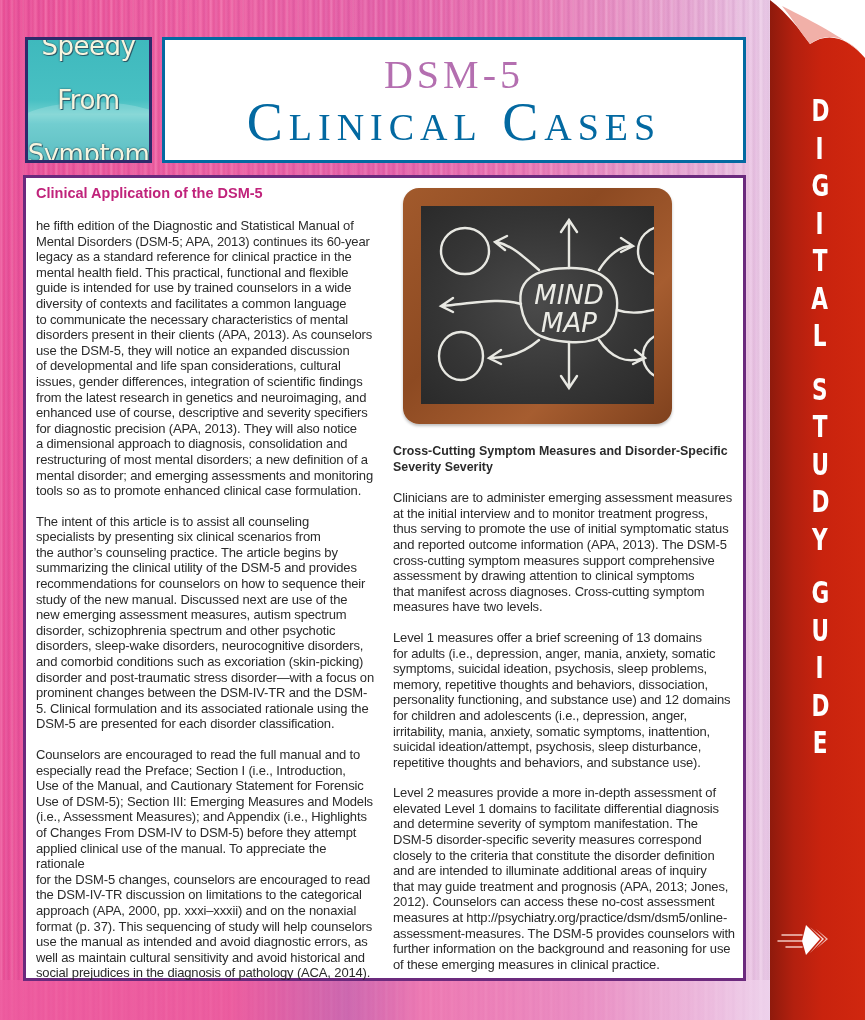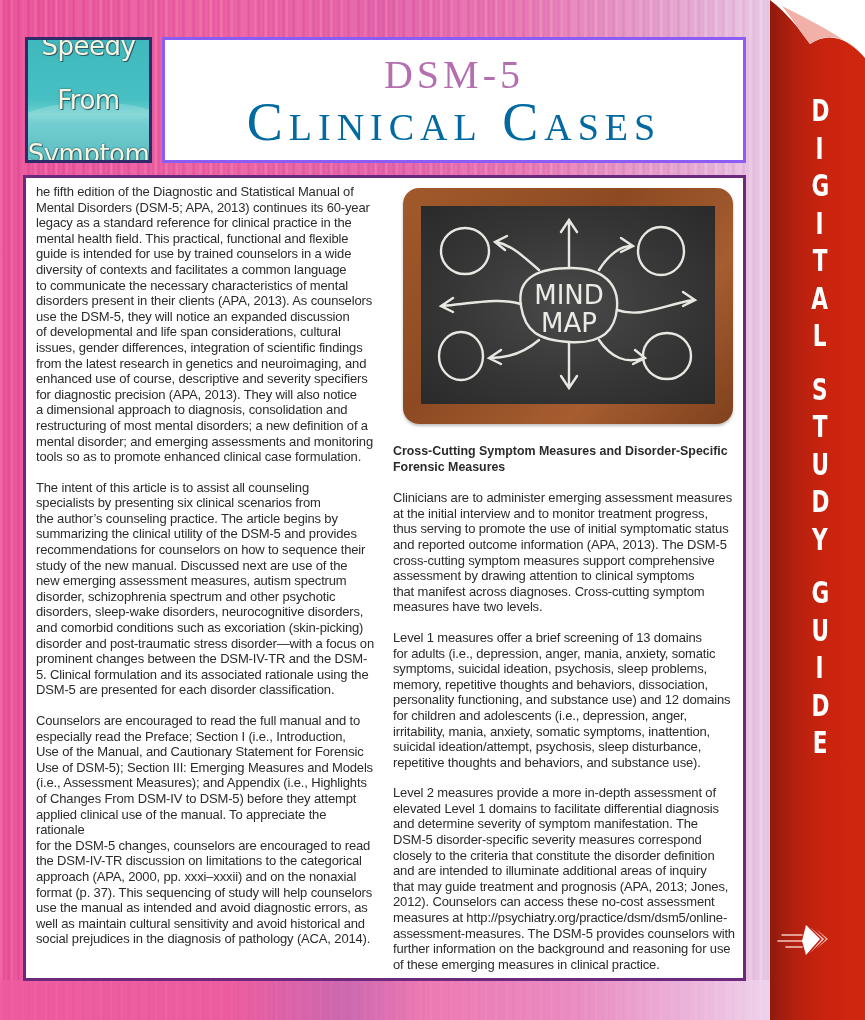--- a/index.html
+++ b/index.html
@@ -41,21 +41,21 @@
     color: #f7f5df;
     font-family: "DejaVu Sans", sans-serif;
     font-size: 26px; line-height: 35px;
     text-shadow: 1px 1px 0 #2b5a6a, 0 0 2px #1f4a58;
     letter-spacing: -0.5px;
   }
   
   .title-box {
     position: absolute; left: 162px; top: 37px; width: 584px; height: 126px;
     background: #ffffff;
-    border: 3px solid #8b5cf6;
+    border: 3px solid #0369a1;
     display: flex; flex-direction: column; align-items: center; justify-content: center;
   }
   .title-line1 {
     font-family: "Liberation Serif", serif;
     color: #b46fb0; font-size: 40px; letter-spacing: 4px; line-height: 40px;
     margin-top: 4px;
   }
   .title-line2 {
     font-family: "Liberation Serif", serif;
     color: #0369a1; font-size: 54px; letter-spacing: 6px; line-height: 54px;
@@ -84,26 +84,27 @@
     margin-bottom: 15px;
     white-space: pre-line;
   }
   .sub-heading {
     font-size: 12.4px; line-height: 15.6px; font-weight: bold;
     margin-bottom: 15px;
     white-space: pre-line;
   }
   
   .chalkboard {
-    position: relative; width: 330px; height: 236px; margin-left: 10px;
+    position: relative; width: 269px; height: 236px; margin-left: 10px;
     border-radius: 16px;
     background: linear-gradient(135deg, #a25a2c 0%, #8d4a22 40%, #a65d30 70%, #7f411d 100%);
     padding: 18px 18px 20px 18px;
     margin-bottom: 20px;
     box-shadow: 0 2px 3px rgba(0,0,0,0.25);
+    font-style: italic;
   }
   .chalk-surface {
     width: 100%; height: 100%;
     background: radial-gradient(ellipse at 50% 50%, #4a4a4a 0%, #353535 60%, #2a2a2a 100%);
     position: relative; overflow: hidden;
   }
   .chalk-surface svg { position: absolute; inset: 0; }
   
   .spine {
     position: absolute; left: 770px; top: 0; width: 95px; height: 1020px;
@@ -138,20 +139,21 @@
   <span>Symptom</span>
 </div>
 
 <div class="title-box">
   <div class="title-line1">DSM-5</div>
   <div class="title-line2">Clinical Cases</div>
 </div>
 
 <div class="content-box">
   <div class="col-left">
+    <div class="section-heading">Clinical Application of the DSM-5</div>
     <p class="para">he fifth edition of the Diagnostic and Statistical Manual of
 Mental Disorders (DSM-5; APA, 2013) continues its 60-year
 legacy as a standard reference for clinical practice in the
 mental health field. This practical, functional and flexible
 guide is intended for use by trained counselors in a wide
 diversity of contexts and facilitates a common language
 to communicate the necessary characteristics of mental
 disorders present in their clients (APA, 2013). As counselors
 use the DSM-5, they will notice an expanded discussion
 of developmental and life span considerations, cultural
@@ -214,21 +216,21 @@
             <path d="M196 104 C220 112 240 100 272 94 M262 86 L274 94 L262 100"></path>
             <path d="M118 134 C104 146 88 152 70 152 M80 144 L68 152 L80 158"></path>
             <path d="M178 134 C190 152 206 158 222 152 M214 144 L224 152 L212 158"></path>
           </g>
           <text x="148" y="98" text-anchor="middle" fill="#ecece6" font-family="DejaVu Sans, sans-serif" font-size="26">MIND</text>
           <text x="148" y="126" text-anchor="middle" fill="#ecece6" font-family="DejaVu Sans, sans-serif" font-size="26">MAP</text>
         </svg>
       </div>
     </div>
     <div class="sub-heading">Cross-Cutting Symptom Measures and Disorder-Specific
-Forensic Measures</div>
+Severity Severity</div>
     <p class="para">Clinicians are to administer emerging assessment measures
 at the initial interview and to monitor treatment progress,
 thus serving to promote the use of initial symptomatic status
 and reported outcome information (APA, 2013). The DSM-5
 cross-cutting symptom measures support comprehensive
 assessment by drawing attention to clinical symptoms
 that manifest across diagnoses. Cross-cutting symptom
 measures have two levels.</p>
     <p class="para">Level 1 measures offer a brief screening of 13 domains
 for adults (i.e., depression, anger, mania, anxiety, somatic

